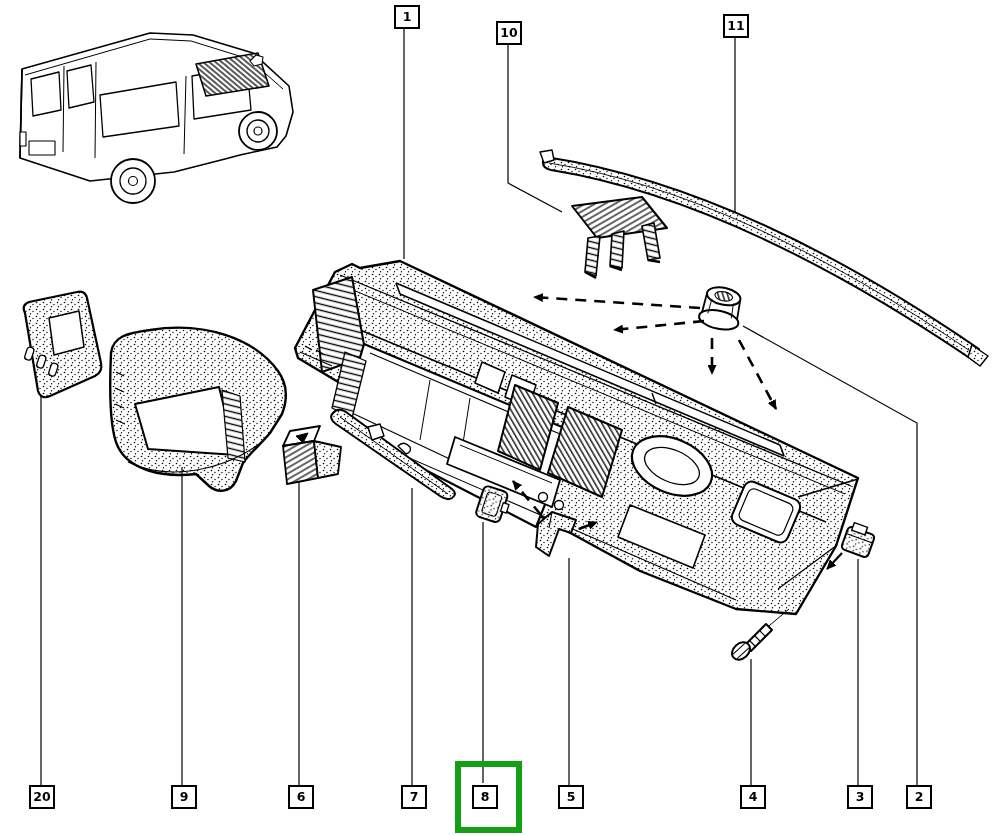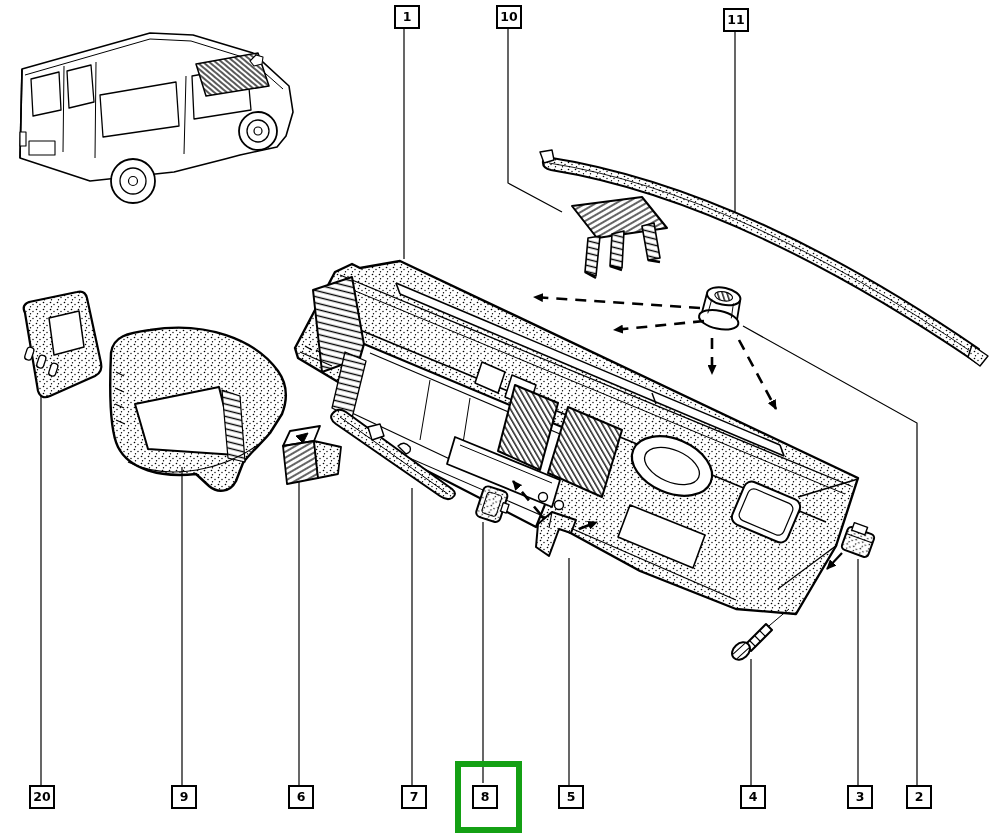--- a/index.html
+++ b/index.html
@@ -253,22 +253,22 @@
     <path d="M569,785 L569,558"></path>
     <path d="M751,785 L751,659"></path>
     <path d="M858,785 L858,559"></path>
     <path d="M917,785 L917,423 L743,326"></path>
   </g>
 </svg>
 
 <div class="hl"></div>
 
 <div class="callout" style="left:394px;top:5px;">1</div>
-<div class="callout" style="left:496px;top:5px;">10</div>
-<div class="callout" style="left:723px;top:8px;">11</div>
+<div class="callout" style="left:496px;top:21px;">10</div>
+<div class="callout" style="left:723px;top:14px;">11</div>
 
 <div class="callout" style="left:29px;top:785px;">20</div>
 <div class="callout" style="left:171px;top:785px;">9</div>
 <div class="callout" style="left:288px;top:785px;">6</div>
 <div class="callout" style="left:401px;top:785px;">7</div>
 <div class="callout" style="left:472px;top:785px;">8</div>
 <div class="callout" style="left:558px;top:785px;">5</div>
 <div class="callout" style="left:740px;top:785px;">4</div>
 <div class="callout" style="left:847px;top:785px;">3</div>
 <div class="callout" style="left:906px;top:785px;">2</div>

